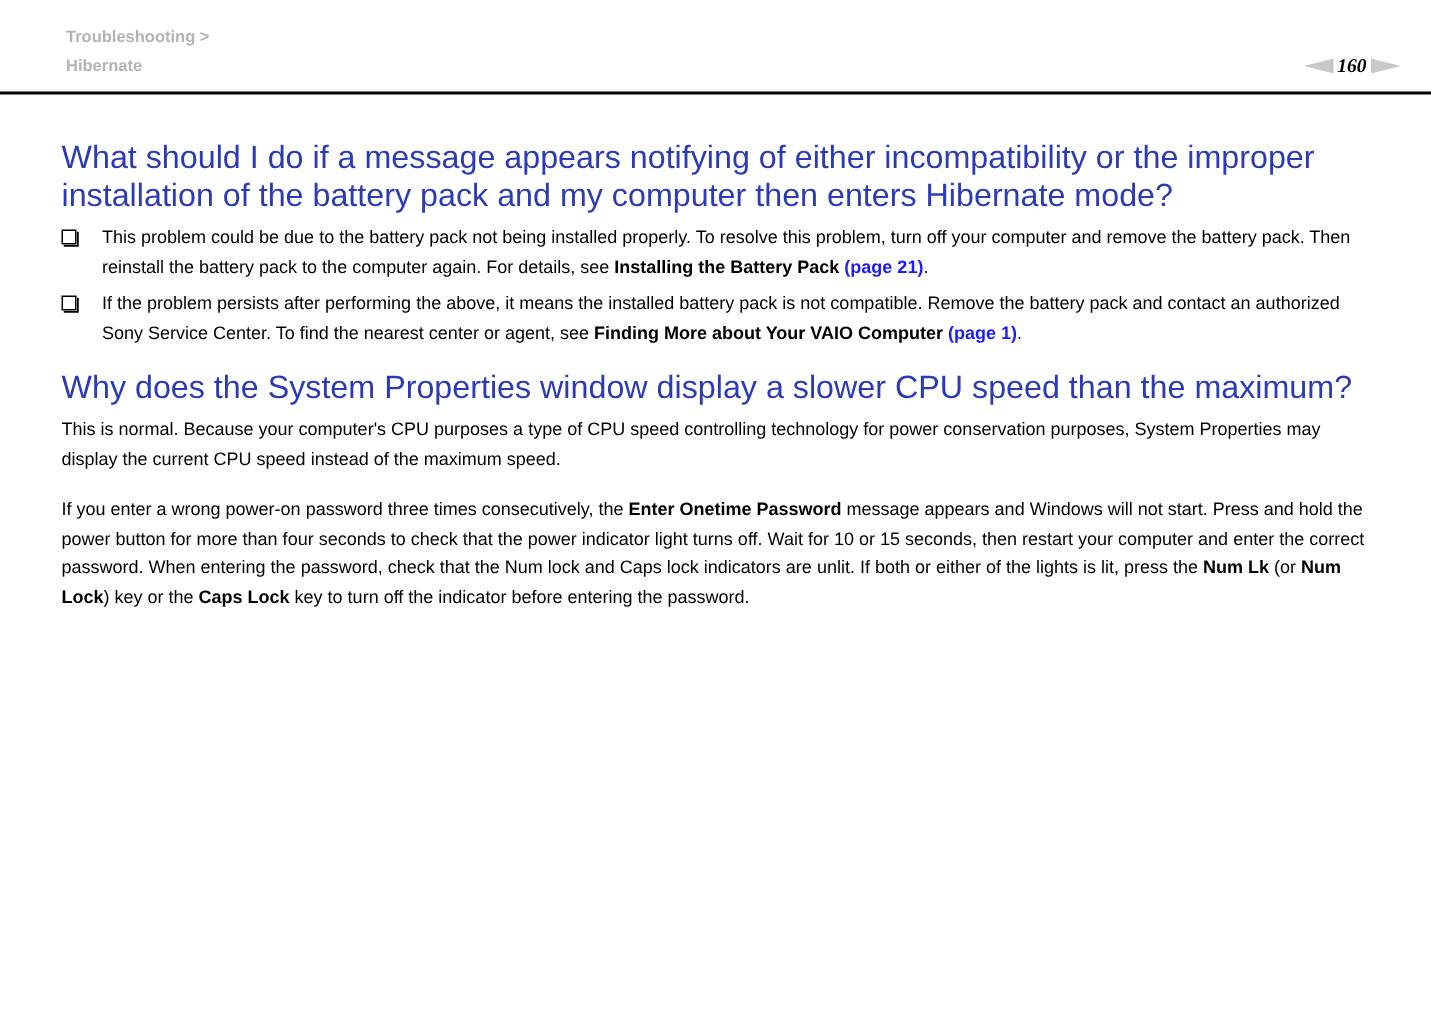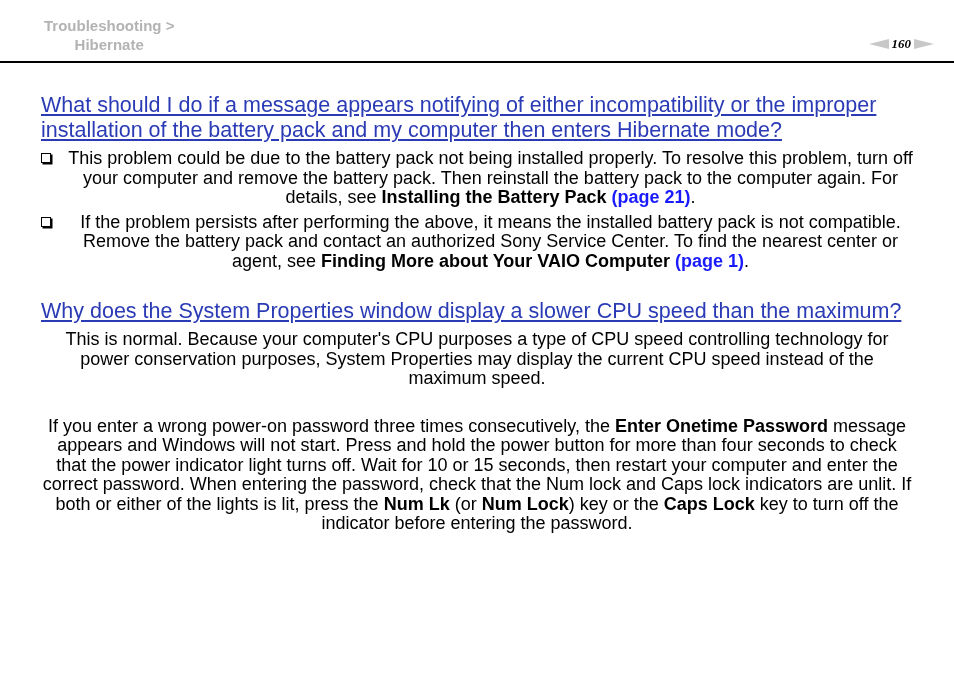--- a/index.html
+++ b/index.html
@@ -19,25 +19,24 @@
       position: absolute;
       left: 0;
       top: 0;
       width: 954px;
       height: 64px;
     }
     .breadcrumb {
       position: absolute;
       left: 44px;
       top: 16px;
-      font-size: 15px;
+      font-size: 11px;
       line-height: 19px;
       font-weight: bold;
       color: #b3b3b3;
-      text-align: center;
     }
     .breadcrumb div { display: block; }
     .pager {
       position: absolute;
       right: 20px;
       top: 36px;
       display: flex;
       align-items: center;
       gap: 3px;
       font-size: 13px;
@@ -73,27 +72,26 @@
       width: 872px;
     }
     h2 {
       margin: 0;
       font-weight: normal;
       font-size: 21.5px;
       line-height: 25px;
       color: #2a3bb5;
     }
     .section { margin: 0; }
-    .section + .section { margin-top: 28px; }
-    .section h2 { margin-bottom: 6px; text-decoration: underline; }
+    .section + .section { margin-top: 14px; }
+    .section h2 { margin-bottom: 6px; }
     p, li {
-      font-size: 18px;
+      font-size: 12px;
       line-height: 19.5px;
       margin: 0;
-      text-align: center;
     }
     ul.bullets {
       list-style: none;
       margin: 0;
       padding: 0;
     }
     ul.bullets li {
       position: relative;
       padding-left: 27px;
       margin-bottom: 5px;

